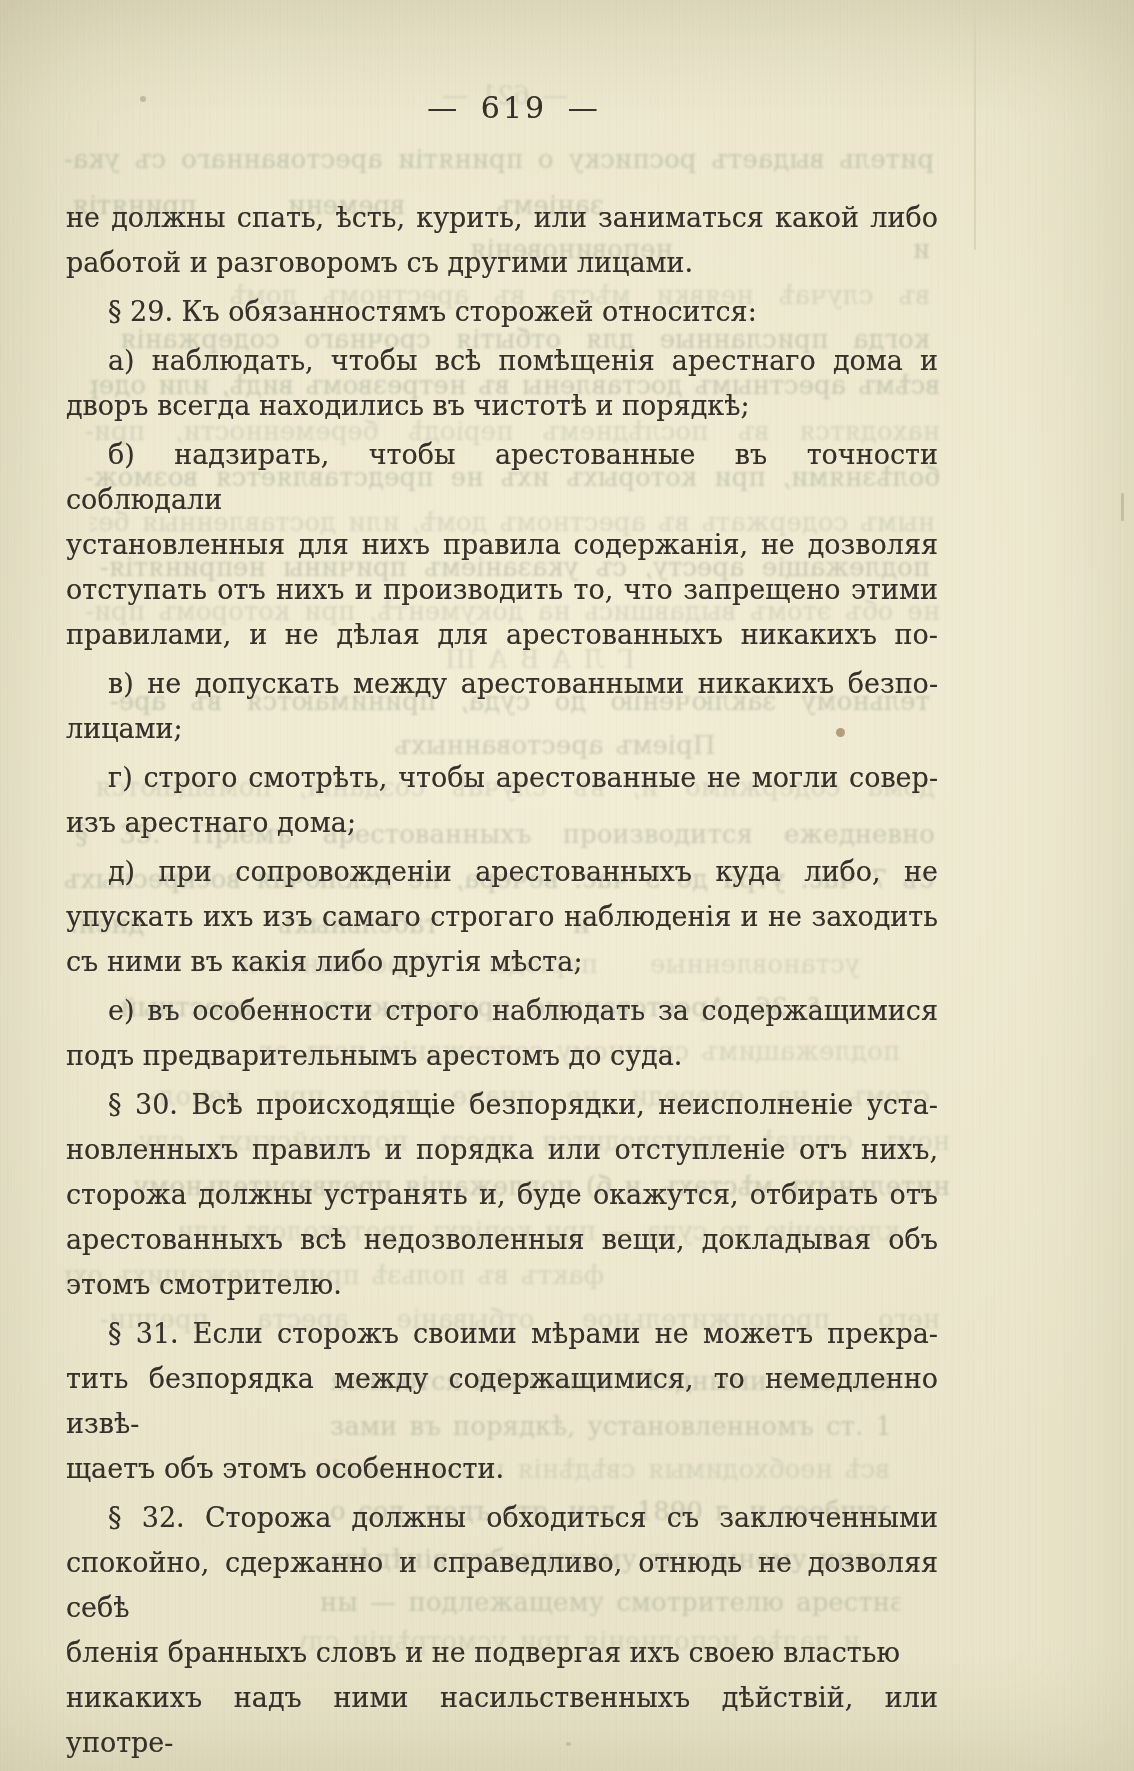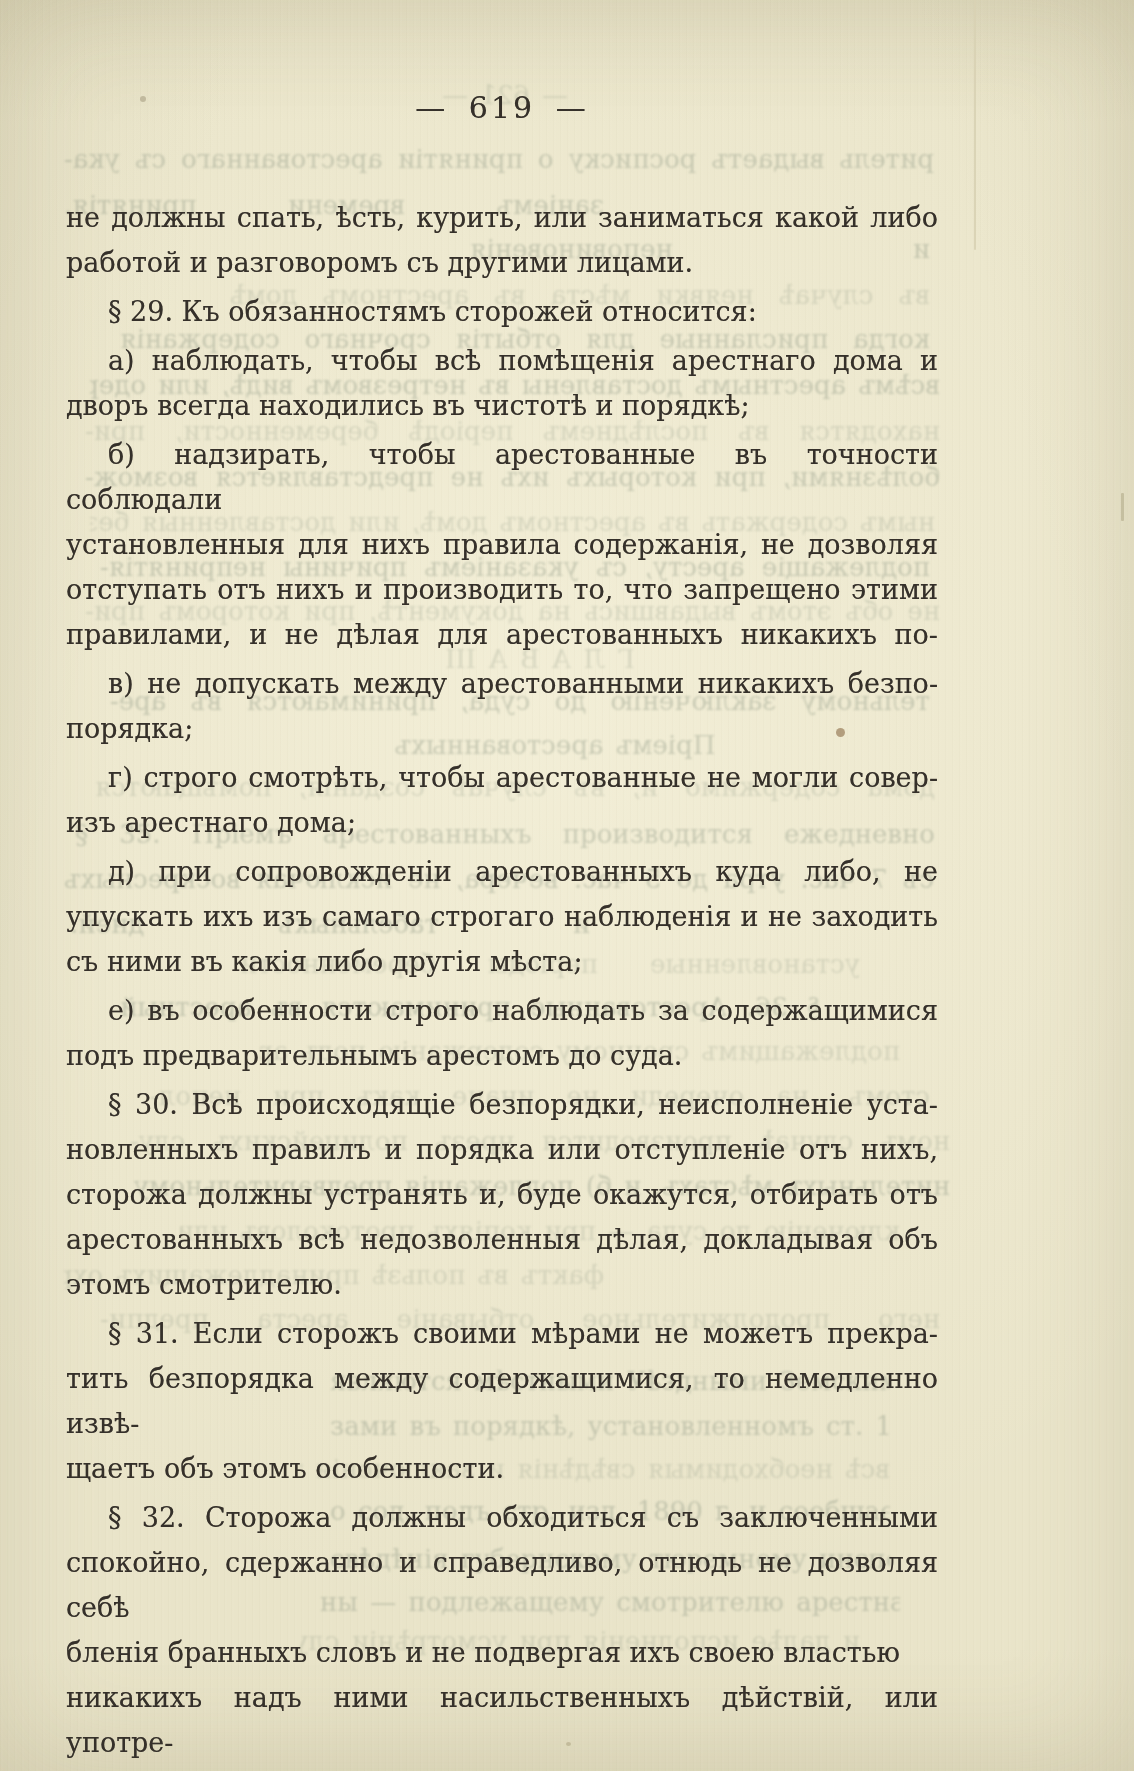--- a/index.html
+++ b/index.html
@@ -53,21 +53,21 @@
     overflow: hidden;
     word-spacing: 4px;
   }
   .ghost.mirror { transform: scaleX(-1); }
   .ghost.faint  { opacity: 0.26; }
   .ghost.center { text-align: center; text-align-last: center; }
 
   .page-number {
     position: absolute;
     top: 90px;
-    left: 62px;
+    left: 74px;
     width: 880px;
     z-index: 2;
     text-align: center;
     font-size: 30px;
     letter-spacing: 3px;
     word-spacing: 8px;
     text-shadow: 0 0 0.6px rgba(53,48,42,0.55);
   }
 
   .text-block {
@@ -152,40 +152,40 @@
         <div class="line last">дворъ всегда находились въ чистотѣ и порядкѣ;</div>
       </div>
       <div class="para">
         <div class="line ind">б) надзирать, чтобы арестованные въ точности соблюдали</div>
         <div class="line">установленныя для нихъ правила содержанія, не дозволяя</div>
         <div class="line">отступать отъ нихъ и производить то, что запрещено этими</div>
         <div class="line">правилами, и не дѣлая для арестованныхъ никакихъ по-</div>
       </div>
       <div class="para">
         <div class="line ind">в) не допускать между арестованными никакихъ безпо-</div>
-        <div class="line last">порядка;</div>
+        <div class="line last">лицами;</div>
       </div>
       <div class="para">
         <div class="line ind">г) строго смотрѣть, чтобы арестованные не могли совер-</div>
         <div class="line last">изъ арестнаго дома;</div>
       </div>
       <div class="para">
         <div class="line ind">д) при сопровожденіи арестованныхъ куда либо, не</div>
         <div class="line">упускать ихъ изъ самаго строгаго наблюденія и не заходить</div>
         <div class="line last">съ ними въ какія либо другія мѣста;</div>
       </div>
       <div class="para">
         <div class="line ind">е) въ особенности строго наблюдать за содержащимися</div>
         <div class="line last">подъ предварительнымъ арестомъ до суда.</div>
       </div>
       <div class="para">
         <div class="line ind">§ 30. Всѣ происходящіе безпорядки, неисполненіе уста-</div>
         <div class="line">новленныхъ правилъ и порядка или отступленіе отъ нихъ,</div>
         <div class="line">сторожа должны устранять и, буде окажутся, отбирать отъ</div>
-        <div class="line">арестованныхъ всѣ недозволенныя дѣлая, докладывая объ</div>
+        <div class="line">арестованныхъ всѣ недозволенныя вещи, докладывая объ</div>
         <div class="line last">этомъ смотрителю.</div>
       </div>
       <div class="para">
         <div class="line ind">§ 31. Если сторожъ своими мѣрами не можетъ прекра-</div>
         <div class="line">тить безпорядка между содержащимися, то немедленно извѣ-</div>
         <div class="line last">щаетъ объ этомъ особенности.</div>
       </div>
       <div class="para">
         <div class="line ind">§ 32. Сторожа должны обходиться съ заключенными</div>
         <div class="line">спокойно, сдержанно и справедливо, отнюдь не дозволяя себѣ</div>

